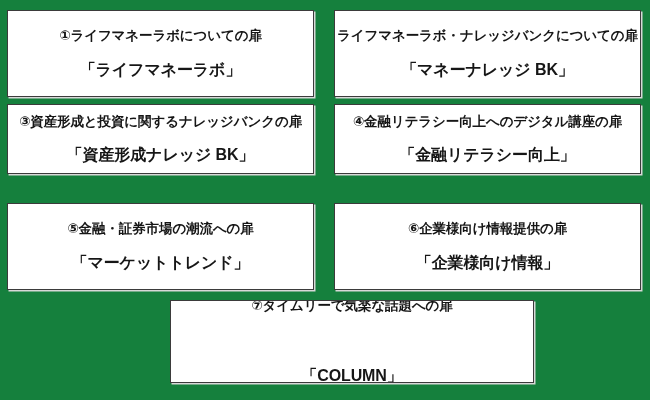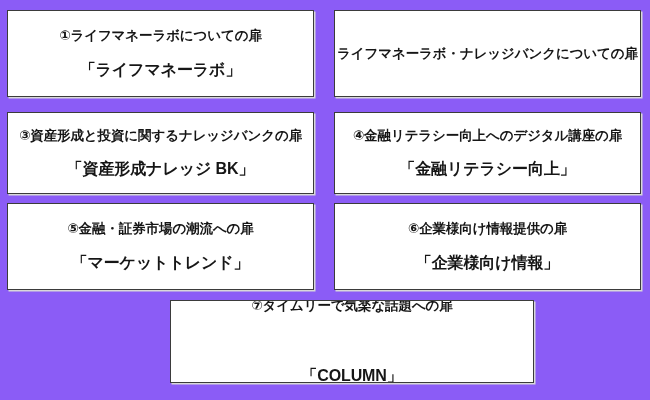--- a/index.html
+++ b/index.html
@@ -13,21 +13,21 @@
     height: 400px;
     overflow: hidden;
     font-family: "Liberation Sans", "DejaVu Sans", sans-serif;
     -webkit-font-smoothing: antialiased;
   }
 
   #canvas {
     position: relative;
     width: 650px;
     height: 400px;
-    background: #8b5cf6;
+    background: #15803d;
   }
 
   .door-box {
     position: absolute;
     box-sizing: border-box;
     background: #ffffff;
     border: 1.6px solid #3b3b3b;
     box-shadow: 1.5px 1.5px 0 0 #d8d8d8;
     display: flex;
     flex-direction: column;
@@ -54,21 +54,21 @@
     line-height: 1.15;
     margin-top: 17px;
     white-space: nowrap;
   }
 
   
   .col-left  { left: 7px;   width: 307px; }
   .col-right { left: 334px; width: 307px; }
 
   .row-1 { top: 10px;  height: 87px; }
-  .row-2 { top: 104px; height: 82px; margin-top: 8px; }
+  .row-2 { top: 104px; height: 70px; }
   .row-3 { top: 203px; height: 87px; }
 
   .box-7 {
     left: 170px;
     width: 364px;
     top: 300px;
     height: 83px;
     gap: 36px;
   }
 </style>
@@ -77,20 +77,21 @@
 
 <div id="canvas">
 
   <div class="door-box col-left row-1">
     <div class="door-title">①ライフマネーラボについての扉</div>
     <div class="door-subtitle">「ライフマネーラボ」</div>
   </div>
 
   <div class="door-box col-right row-1">
     <div class="door-title">ライフマネーラボ・ナレッジバンクについての扉</div>
+    <div class="door-subtitle">「マネーナレッジ BK」</div>
   </div>
 
   <div class="door-box col-left row-2">
     <div class="door-title">③資産形成と投資に関するナレッジバンクの扉</div>
     <div class="door-subtitle">「資産形成ナレッジ BK」</div>
   </div>
 
   <div class="door-box col-right row-2">
     <div class="door-title">④金融リテラシー向上へのデジタル講座の扉</div>
     <div class="door-subtitle">「金融リテラシー向上」</div>

